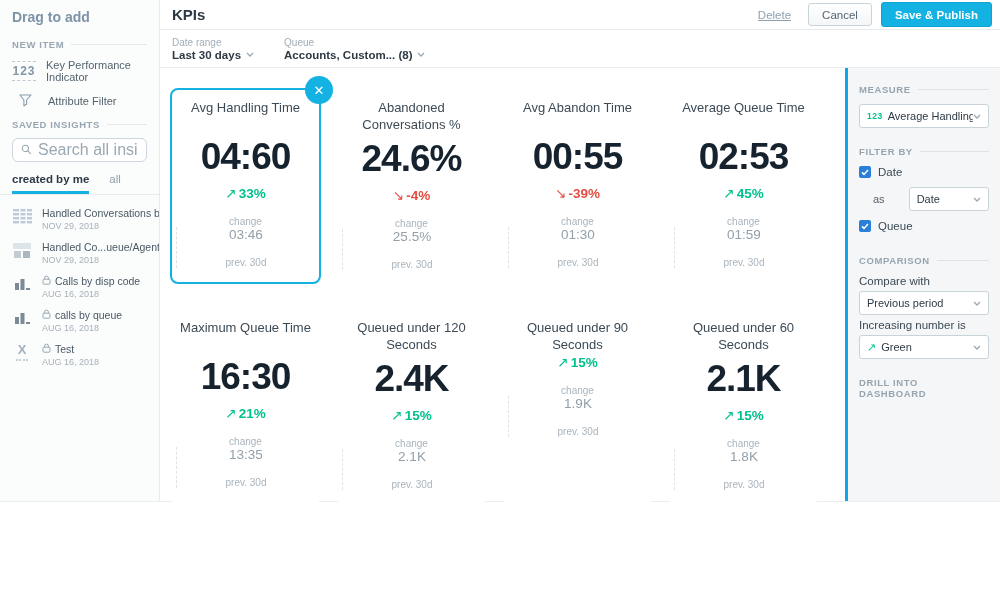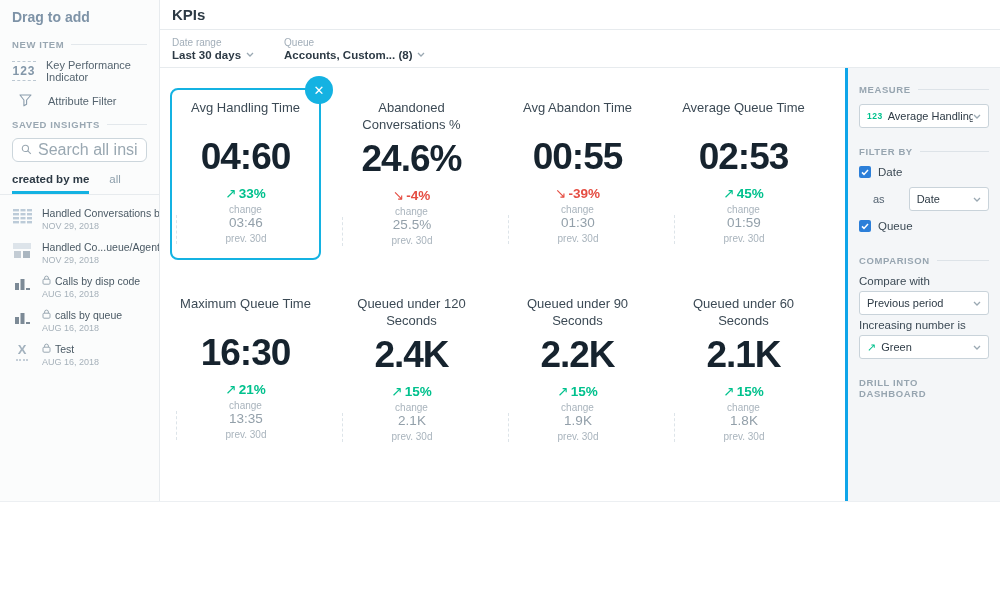--- a/index.html
+++ b/index.html
@@ -59,21 +59,21 @@
     overflow-wrap: break-word; word-break: break-word; padding: 2px 4px 0; }
   .kpi-value { font-size: 37px; font-weight: 700; color: #16232e; letter-spacing: -1px; margin: 6px 0 10px; line-height: 1; }
   .kpi-bottom { display: flex; flex-direction: column; }
   .kpi-half { flex: 1; }
   .kpi-half.prev { border-left: 1px dashed #dde4e9; }
   .change-val { font-size: 13.5px; font-weight: 700; }
   .kpi-half.up .change-val { color: #00c18d; }
   .kpi-half.down .change-val { color: #e54d42; }
   .arrow { font-weight: 400; margin-right: 2px; }
   .prev-val { font-size: 13.5px; color: #93a0aa; }
-  .sub-label { font-size: 10px; color: #a9b4bd; margin-top: 3px; }
+  .sub-label { font-size: 10px; color: #a9b4bd; margin-top: 15px; }
   .close-btn { position: absolute; top: -14px; right: -14px; width: 28px; height: 28px; border-radius: 50%;
     background: #14b2e2; color: #fff; display: flex; align-items: center; justify-content: center;
     font-size: 13px; cursor: pointer; border: none; }
 
   
   .right-sidebar { width: 155px; min-width: 155px; background: #f4f6f8; border-left: 3px solid #0ea5e9; padding: 12px 11px; overflow: hidden; }
   .rs-head { display: flex; align-items: center; gap: 7px; font-size: 9.5px; letter-spacing: .6px; color: #97a5b0; font-weight: 600; margin: 4px 0 9px; }
   .rs-head::after { content: ""; flex: 1; height: 1px; background: #dde3e8; }
   .dropdown { background: #fff; border: 1px solid #c9d3da; border-radius: 3px; height: 24px;
     display: flex; align-items: center; justify-content: space-between; padding: 0 7px; font-size: 11px; color: #2d3a45; cursor: pointer; margin-bottom: 4px; }
@@ -231,20 +231,25 @@
           </div>
           <div class="ins-date">AUG 16, 2018</div>
         </div>
       </li>
     </ul>
   </aside>
 
   <div class="main">
     <header class="topbar">
       <span class="page-title">KPIs</span>
+      <div class="top-actions">
+        <span class="delete-link">Delete</span>
+        <button class="btn btn-cancel">Cancel</button>
+        <button class="btn btn-save">Save &amp; Publish</button>
+      </div>
     </header>
 
     <div class="filterbar">
       <div>
         <div class="fg-label">Date range</div>
         <div class="fg-value">
           <span>Last 30 days</span>
           <span class="chev">
               <svg width="8" height="5" viewBox="0 0 8 5">
                 <path d="M1 1l3 3 3-3" fill="none" stroke="#9aa8b2" stroke-width="1.3"></path>
@@ -356,21 +361,20 @@
               </div>
               <div class="kpi-half prev">
                 <div class="prev-val">2.1K</div>
                 <div class="sub-label">prev. 30d</div>
               </div>
             </div>
           </div>
 
           <div class="kpi-tile">
             <div class="kpi-title">Queued under 90 Seconds</div>
-            <div class="kpi-value">2.2K</div>
             <div class="kpi-bottom">
               <div class="kpi-half up">
                 <div class="change-val"><span class="arrow">↗</span><span>15%</span></div>
                 <div class="sub-label">change</div>
               </div>
               <div class="kpi-half prev">
                 <div class="prev-val">1.9K</div>
                 <div class="sub-label">prev. 30d</div>
               </div>
             </div>

